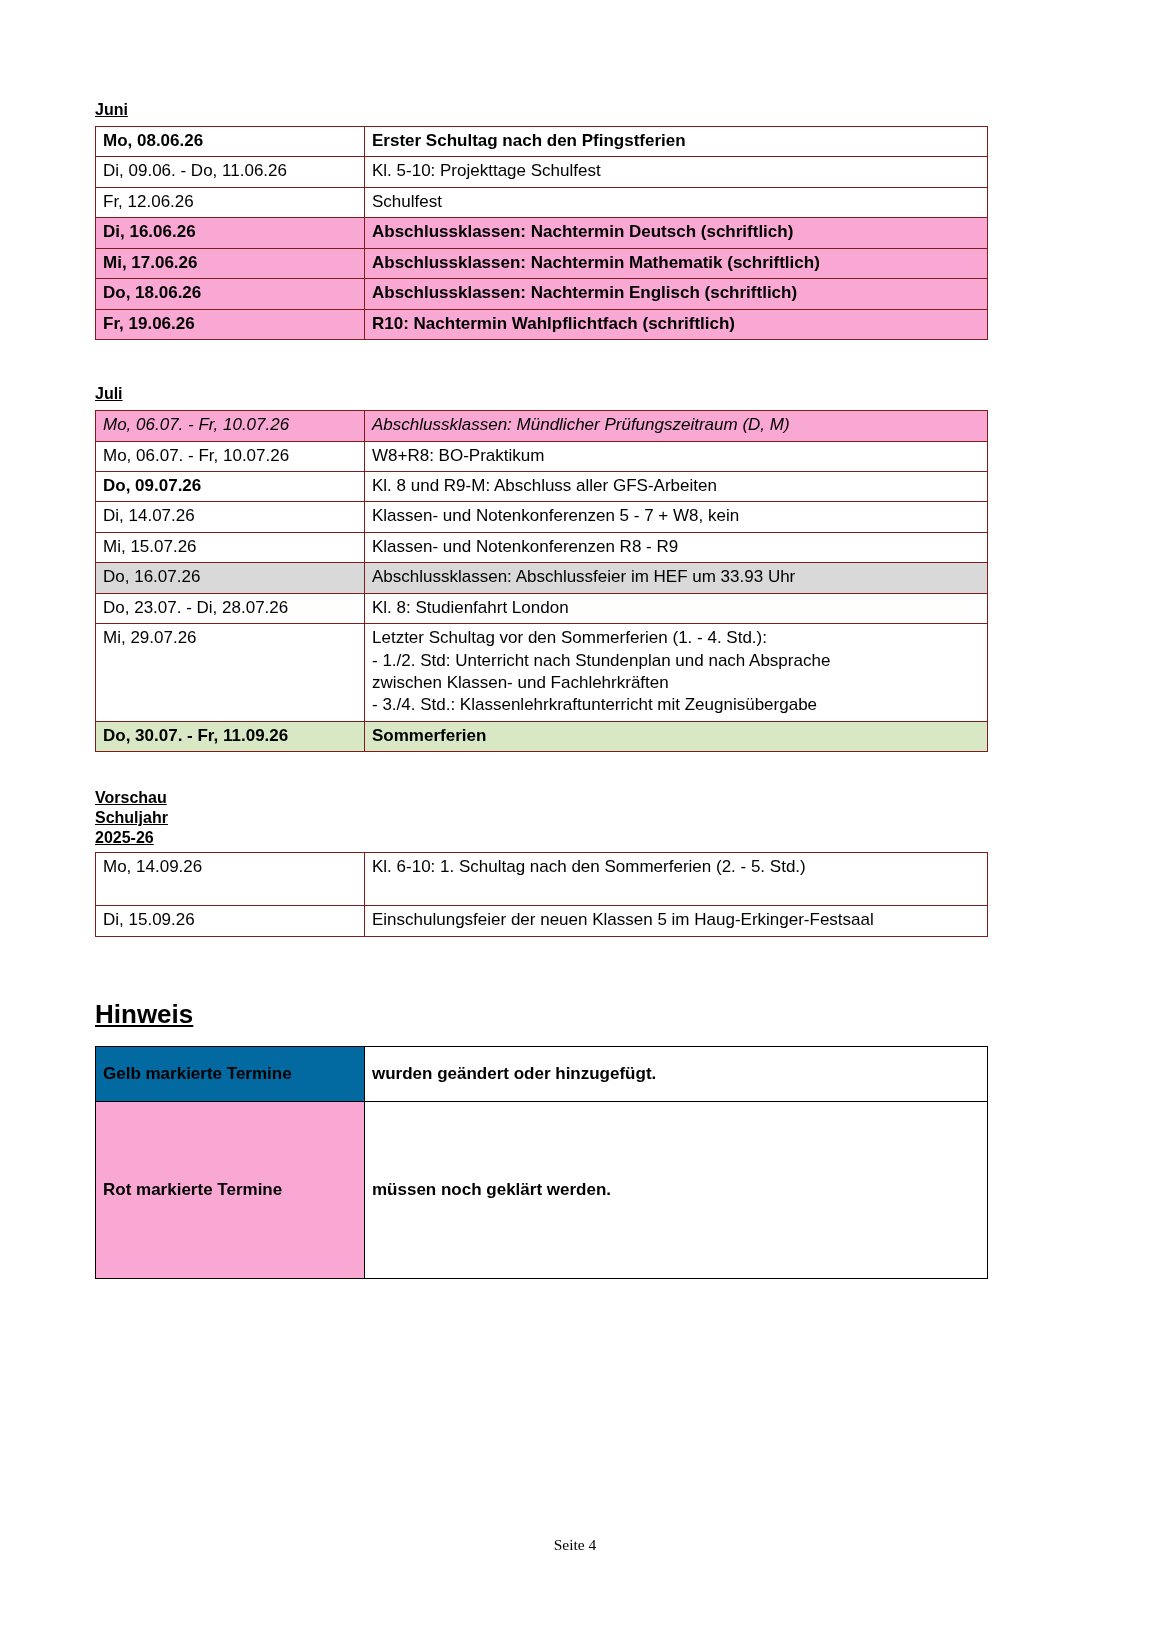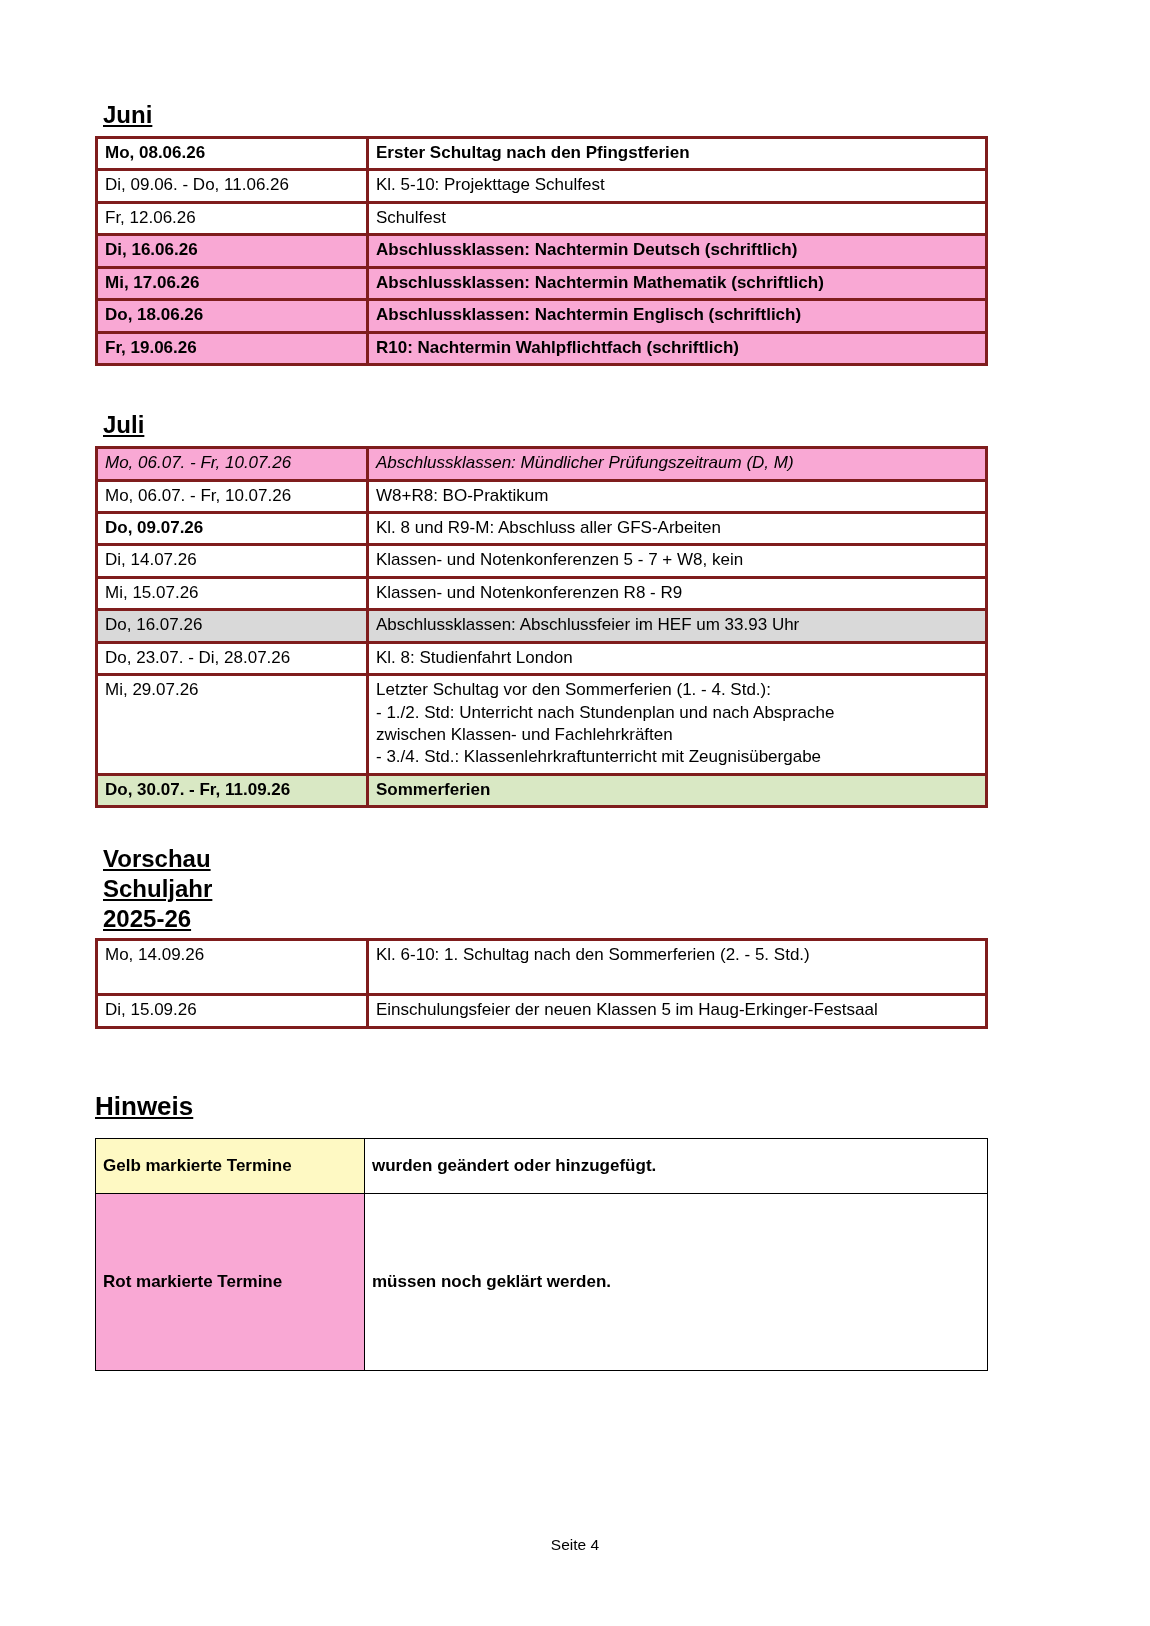--- a/index.html
+++ b/index.html
@@ -16,37 +16,37 @@
     overflow: hidden;
   }
   .page {
     position: relative;
     width: 1150px;
     height: 1626px;
     box-sizing: border-box;
     padding: 100px 95px 0 95px;
   }
   .section-heading {
-    font-size: 24px;
+    font-size: 16px;
     font-weight: bold;
     text-decoration: underline;
-    margin: 0 0 6px 8px;
+    margin: 0 0 6px 0;
     line-height: 1.25;
   }
   .section-heading.multiline {
     margin-bottom: 4px;
   }
   table.sched {
     border-collapse: collapse;
     width: 893px;
     table-layout: fixed;
     margin: 0;
   }
   table.sched td {
-    border: 3px solid #7f1d1d;
+    border: 1px solid #7f1d1d;
     padding: 3px 6px 4px 7px;
     font-size: 17px;
     line-height: 1.32;
     vertical-align: top;
     word-wrap: break-word;
   }
   td.datecol { width: 255px; }
   .bold { font-weight: bold; }
   .italic { font-style: italic; }
   .gray { background: #f9a8d4; }
@@ -68,31 +68,32 @@
     margin: 0;
   }
   table.legend td {
     border: 1px solid #000000;
     padding: 5px 6px 5px 7px;
     font-size: 17px;
     font-weight: bold;
     vertical-align: middle;
   }
   td.legend-key { width: 255px; }
-  td.legend-key.yellow { background: #fef9c3; }
+  td.legend-key.yellow { background: #0369a1; }
   td.legend-key.red { background: #f9a8d4; }
   tr.legend-row-tall td { height: 166px; }
   tr.legend-row-short td { height: 44px; }
   .footer {
     position: absolute;
     left: 0;
     right: 0;
     bottom: 72px;
     text-align: center;
     font-size: 15.5px;
+    font-family: Liberation Serif, serif;
   }
 </style>
 </head>
 <body>
 
 <div class="page">
 
   <div class="section">
     <div class="section-heading">Juni</div>
     <table class="sched">

